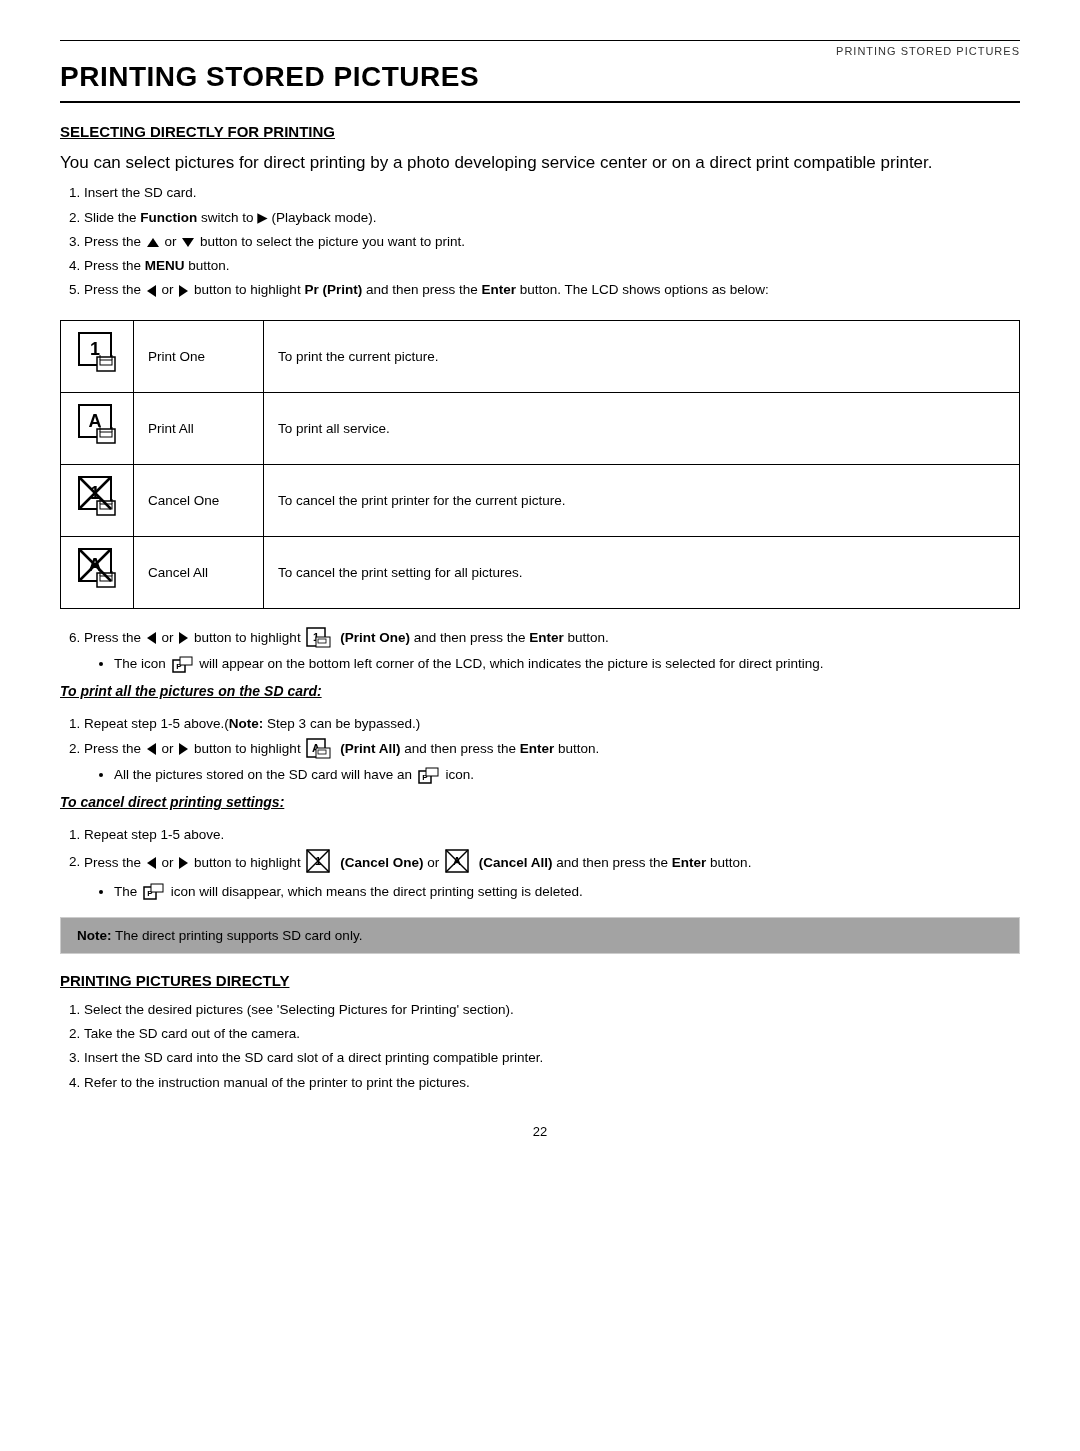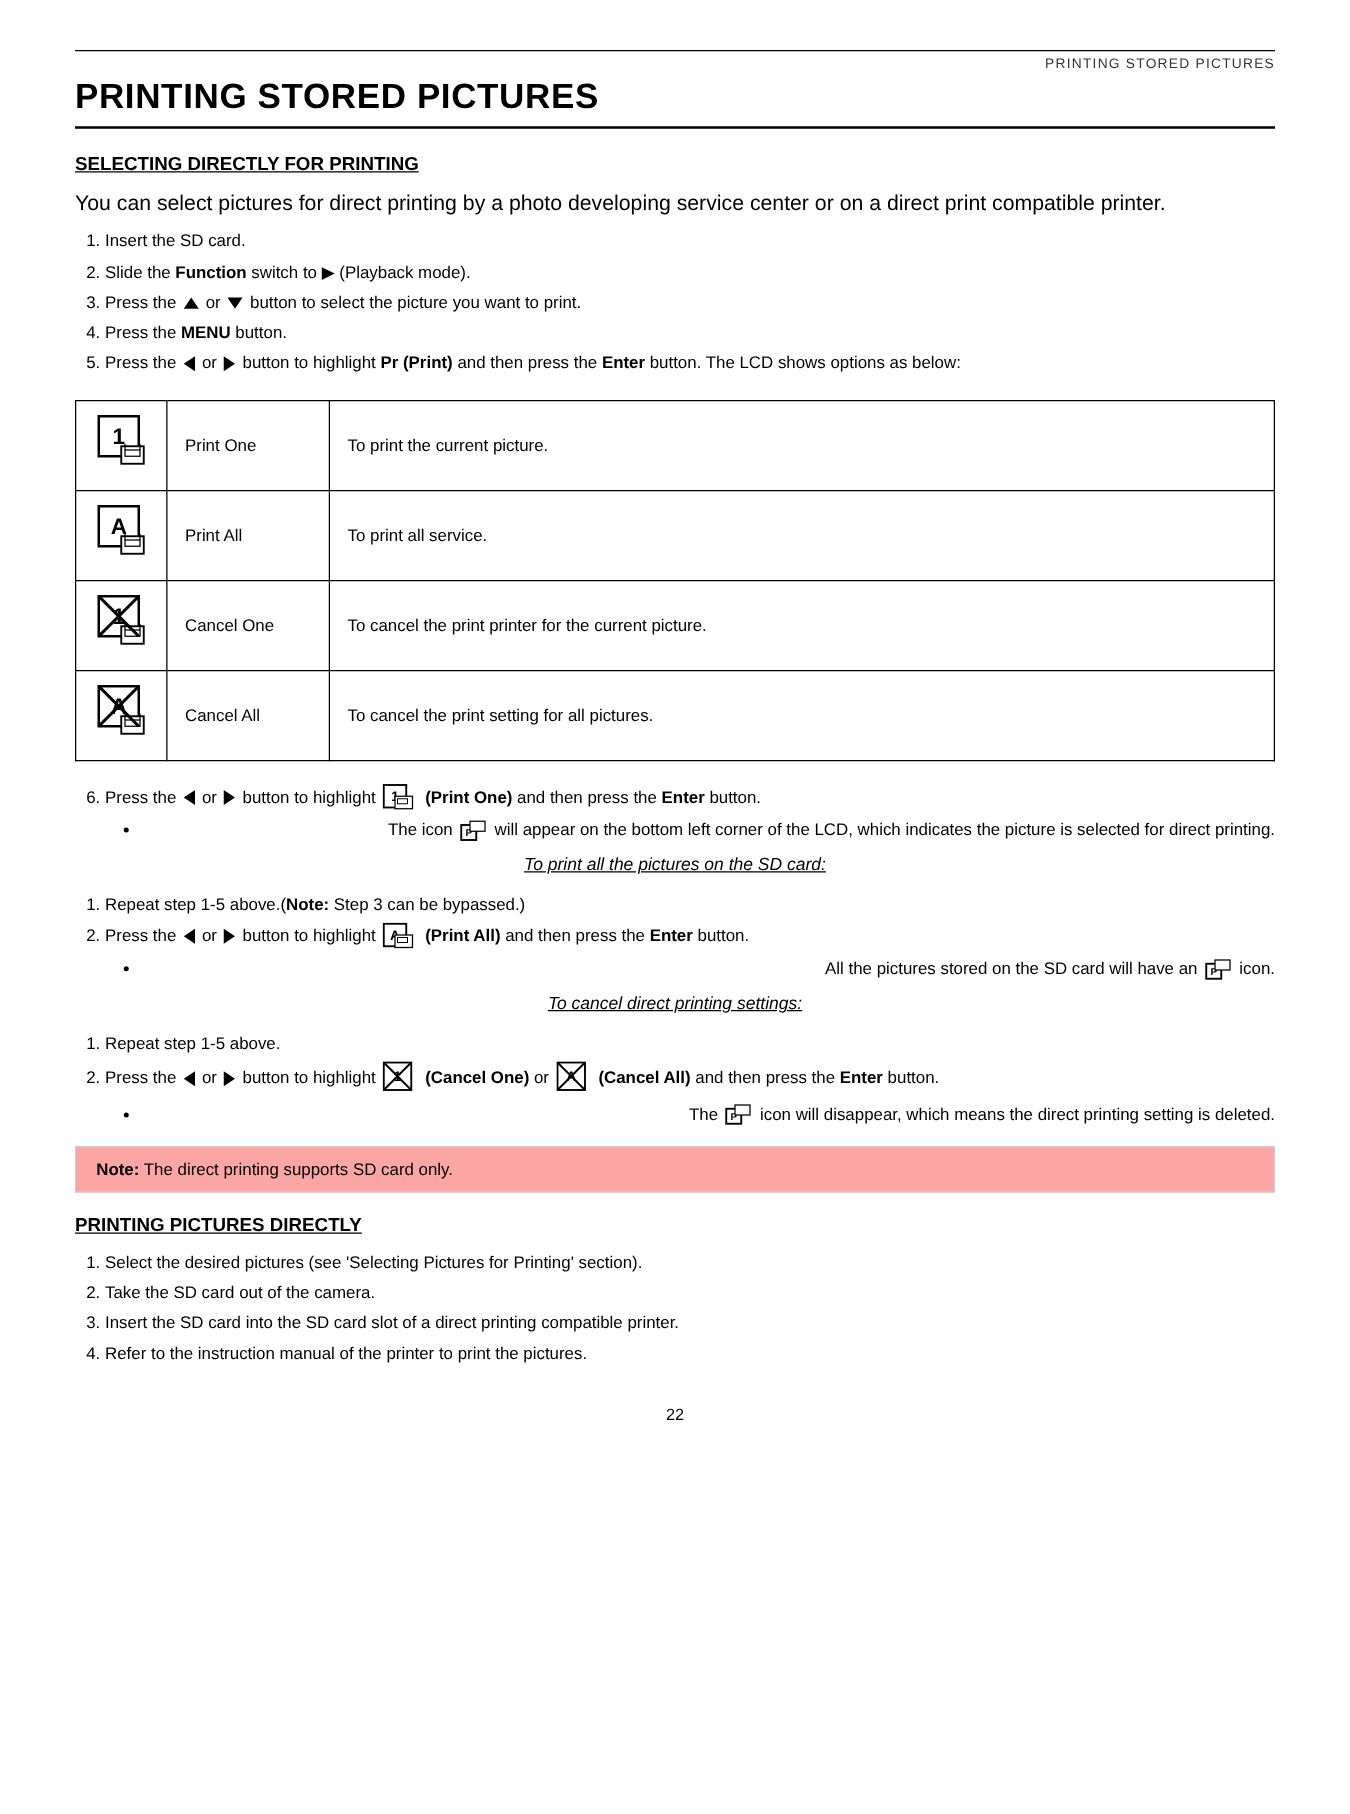--- a/index.html
+++ b/index.html
@@ -78,38 +78,37 @@
     .print-table td.label-cell {
       width: 130px;
       font-weight: normal;
     }
     .print-table td.desc-cell {
       font-weight: normal;
     }
     .bold { font-weight: bold; }
     .italic-bold-underline {
       font-style: italic;
-      font-weight: normal;
+      font-weight: bold;
       text-decoration: underline;
-      text-align: center;
     }
     .note-box {
-      background: #fca5a5;
+      background: #a3a3a3;
       border: 1px solid #ccc;
       padding: 10px 16px;
       margin: 14px 0 18px 0;
       font-size: 13.5px;
     }
     .page-number {
       text-align: center;
       margin-top: 30px;
       font-size: 13px;
     }
     .section-gap { margin-bottom: 14px; }
-    .sub-list { margin-left: 30px; text-align: right; }
+    .sub-list { margin-left: 30px; }
     .arrow-left {
       display: inline-block;
       width: 0; height: 0;
       border-top: 6px solid transparent;
       border-bottom: 6px solid transparent;
       border-right: 9px solid #000;
       vertical-align: middle;
       margin: 0 2px;
     }
     .arrow-right {

